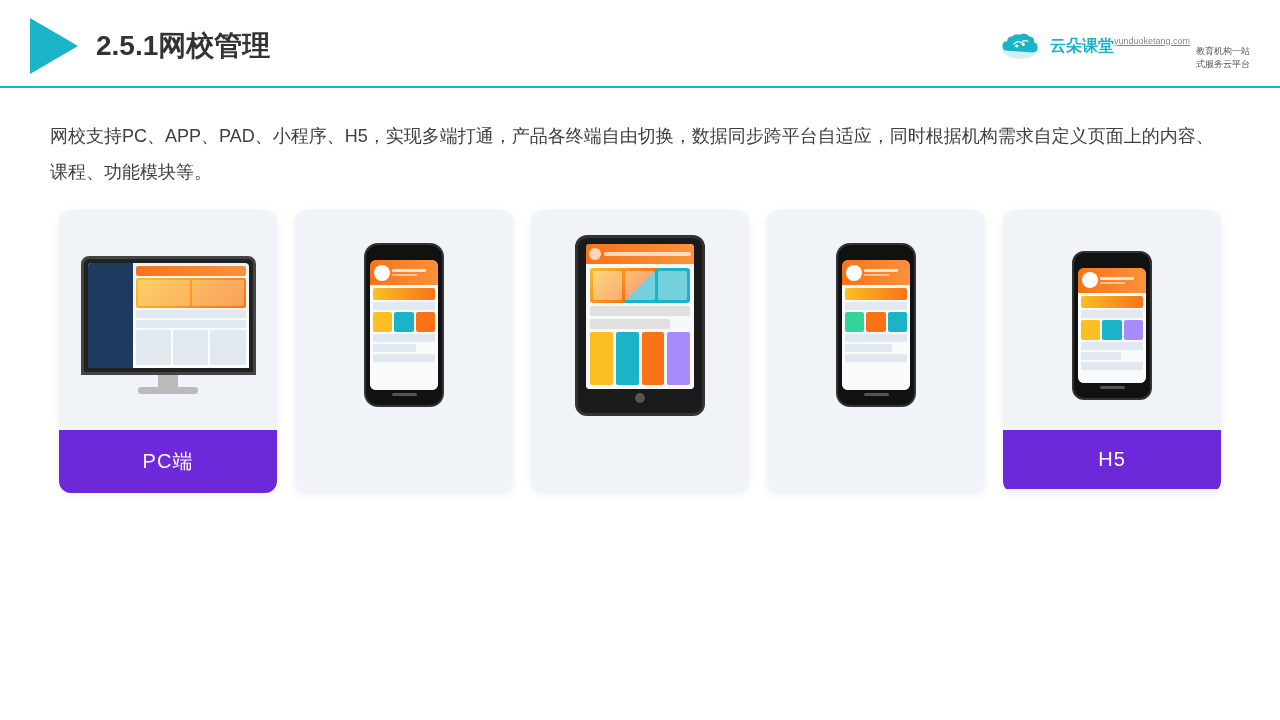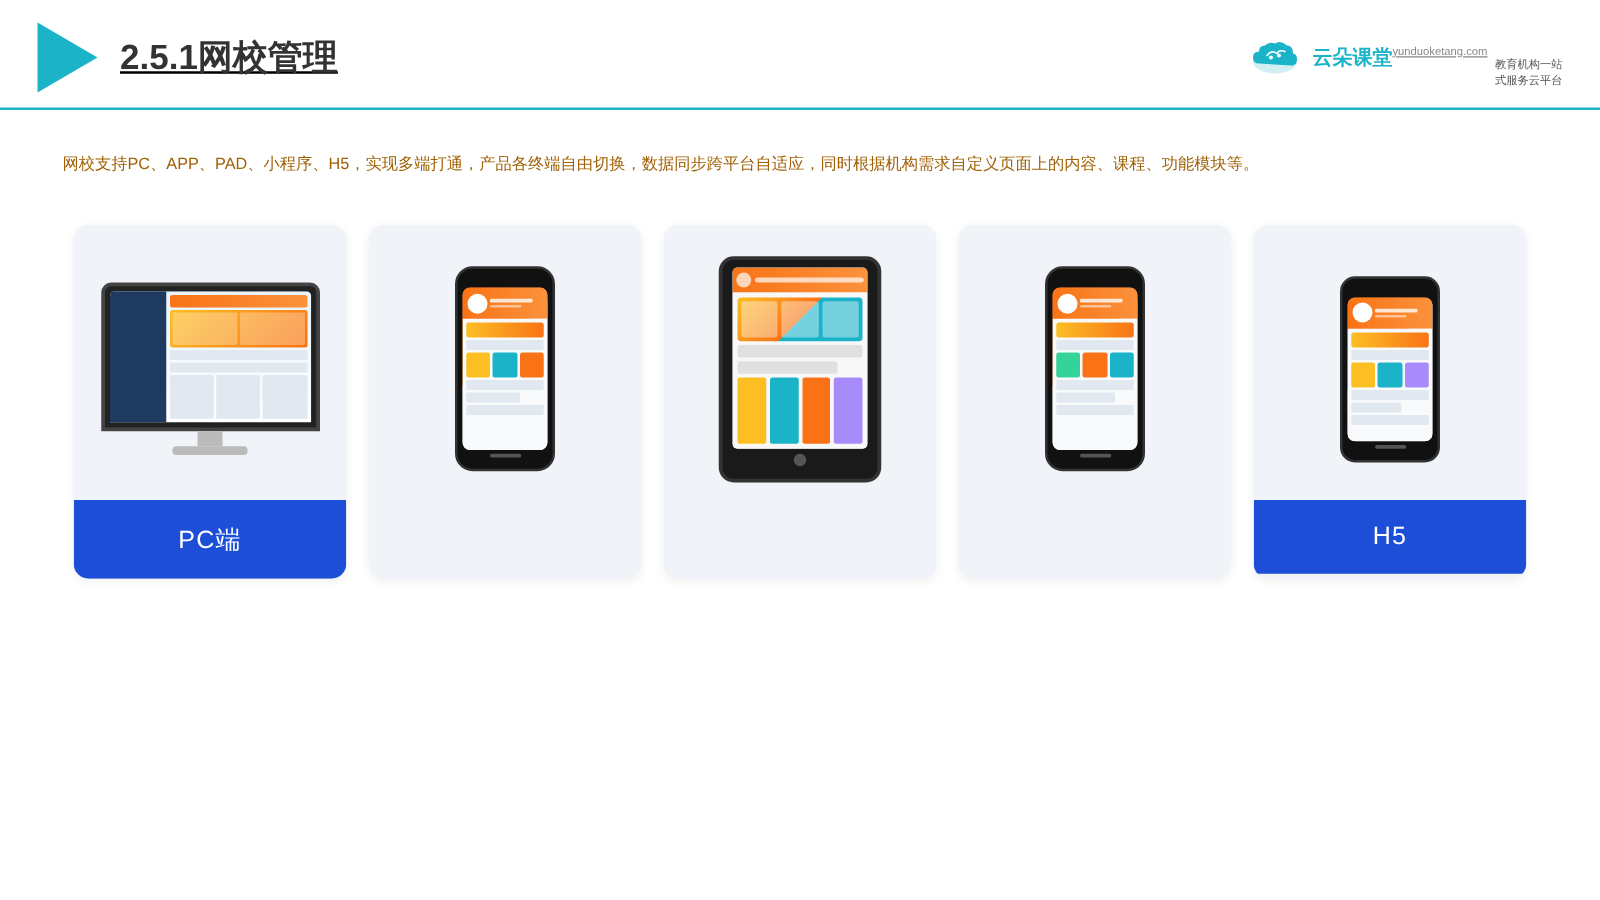--- a/index.html
+++ b/index.html
@@ -17,21 +17,20 @@
       display: flex;
       align-items: center;
       justify-content: space-between;
       padding: 18px 30px 12px 30px;
       border-bottom: 2px solid #1ab3c8;
     }
     .header-left {
       display: flex;
       align-items: center;
       gap: 18px;
-      text-decoration: underline;
     }
     .logo-triangle {
       width: 0;
       height: 0;
       border-top: 28px solid transparent;
       border-bottom: 28px solid transparent;
       border-left: 48px solid #1ab3c8;
       position: relative;
     }
     .page-title {
@@ -79,24 +78,24 @@
       display: flex;
       flex-direction: column;
       align-items: center;
     }
 
     
     .content {
       padding: 30px 50px 20px 50px;
     }
     .description {
-      font-size: 13px;
-      color: #a16207;
+      font-size: 18px;
+      color: #404040;
       line-height: 2;
-      margin-bottom: 36px;
+      margin-bottom: 20px;
     }
 
     
     .cards-grid {
       display: flex;
       gap: 18px;
       justify-content: center;
       margin-top: 10px;
     }
     .card {
@@ -113,21 +112,21 @@
       width: 100%;
       height: 220px;
       display: flex;
       align-items: center;
       justify-content: center;
       padding: 20px 10px 10px 10px;
       background: #f0f4f8;
     }
     .card-label {
       width: 100%;
-      background: #1d4ed8;
+      background: #6d28d9;
       color: #fff;
       font-size: 20px;
       font-weight: 500;
       text-align: center;
       padding: 18px 0;
       letter-spacing: 1px;
     }
 
     
     

